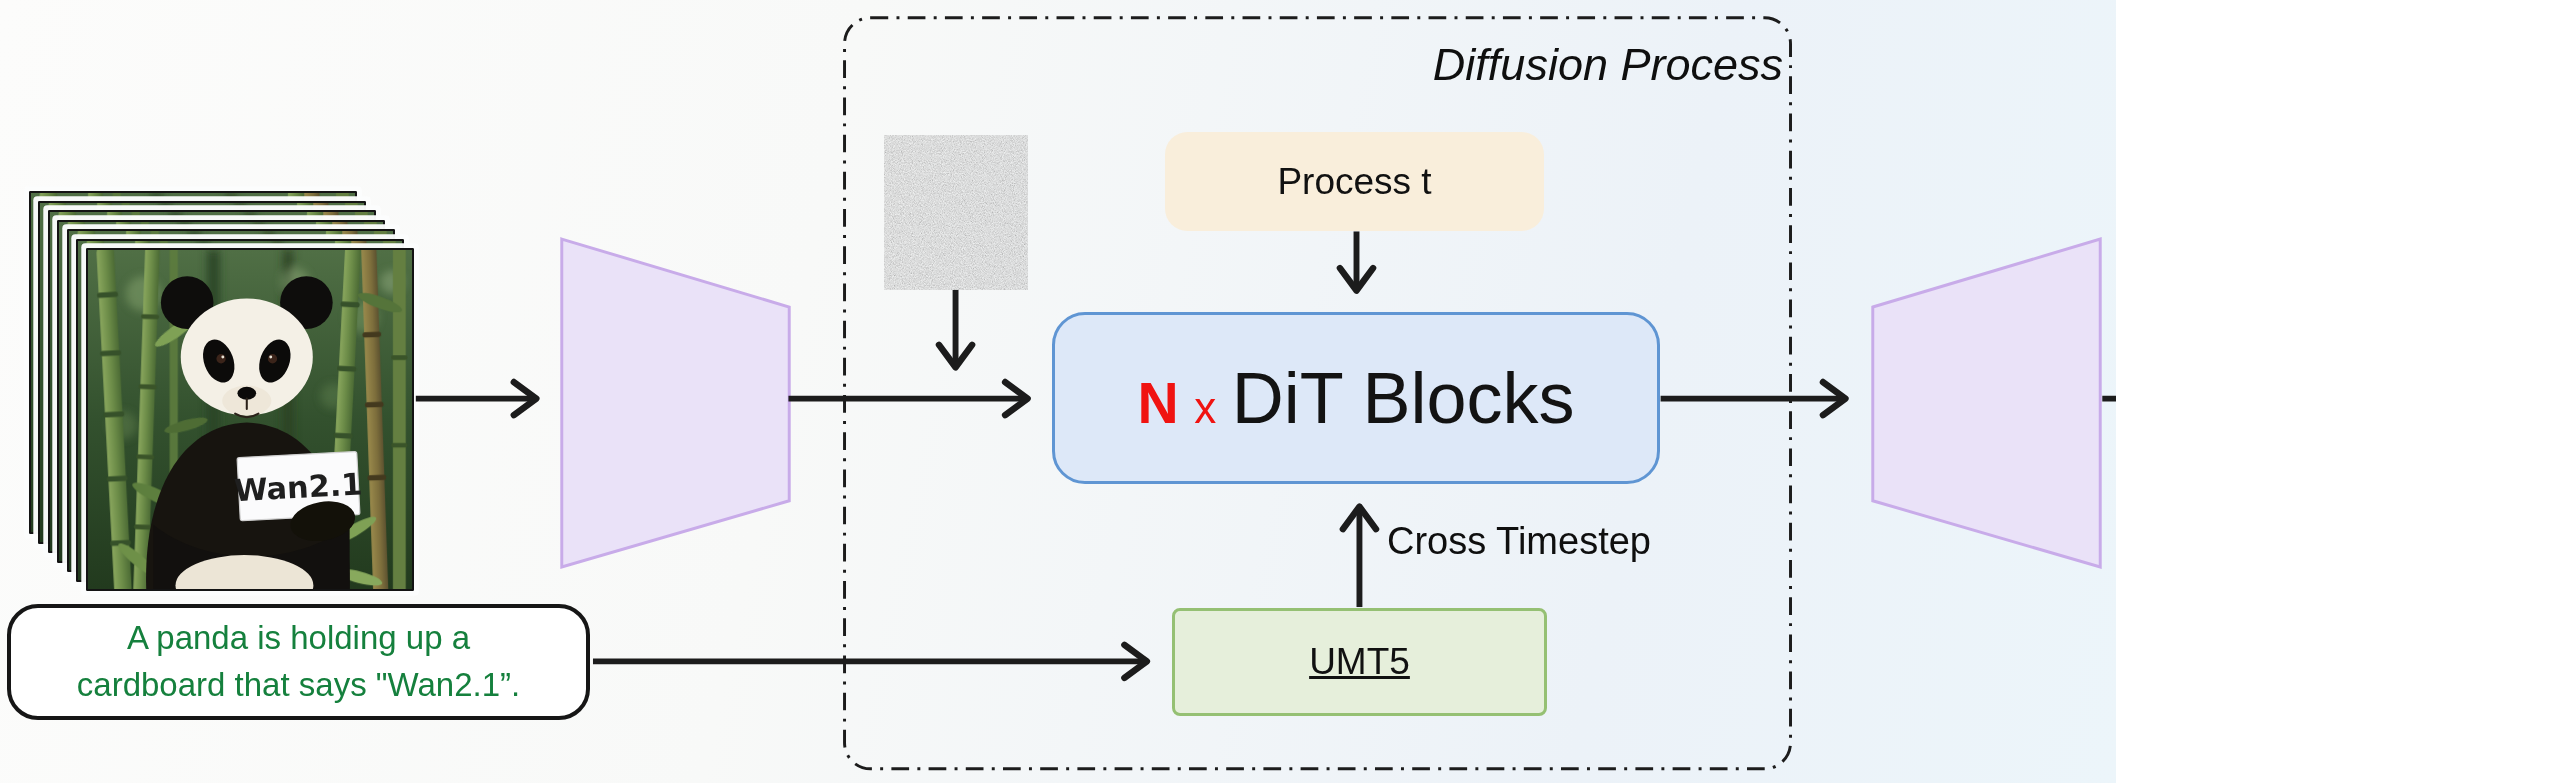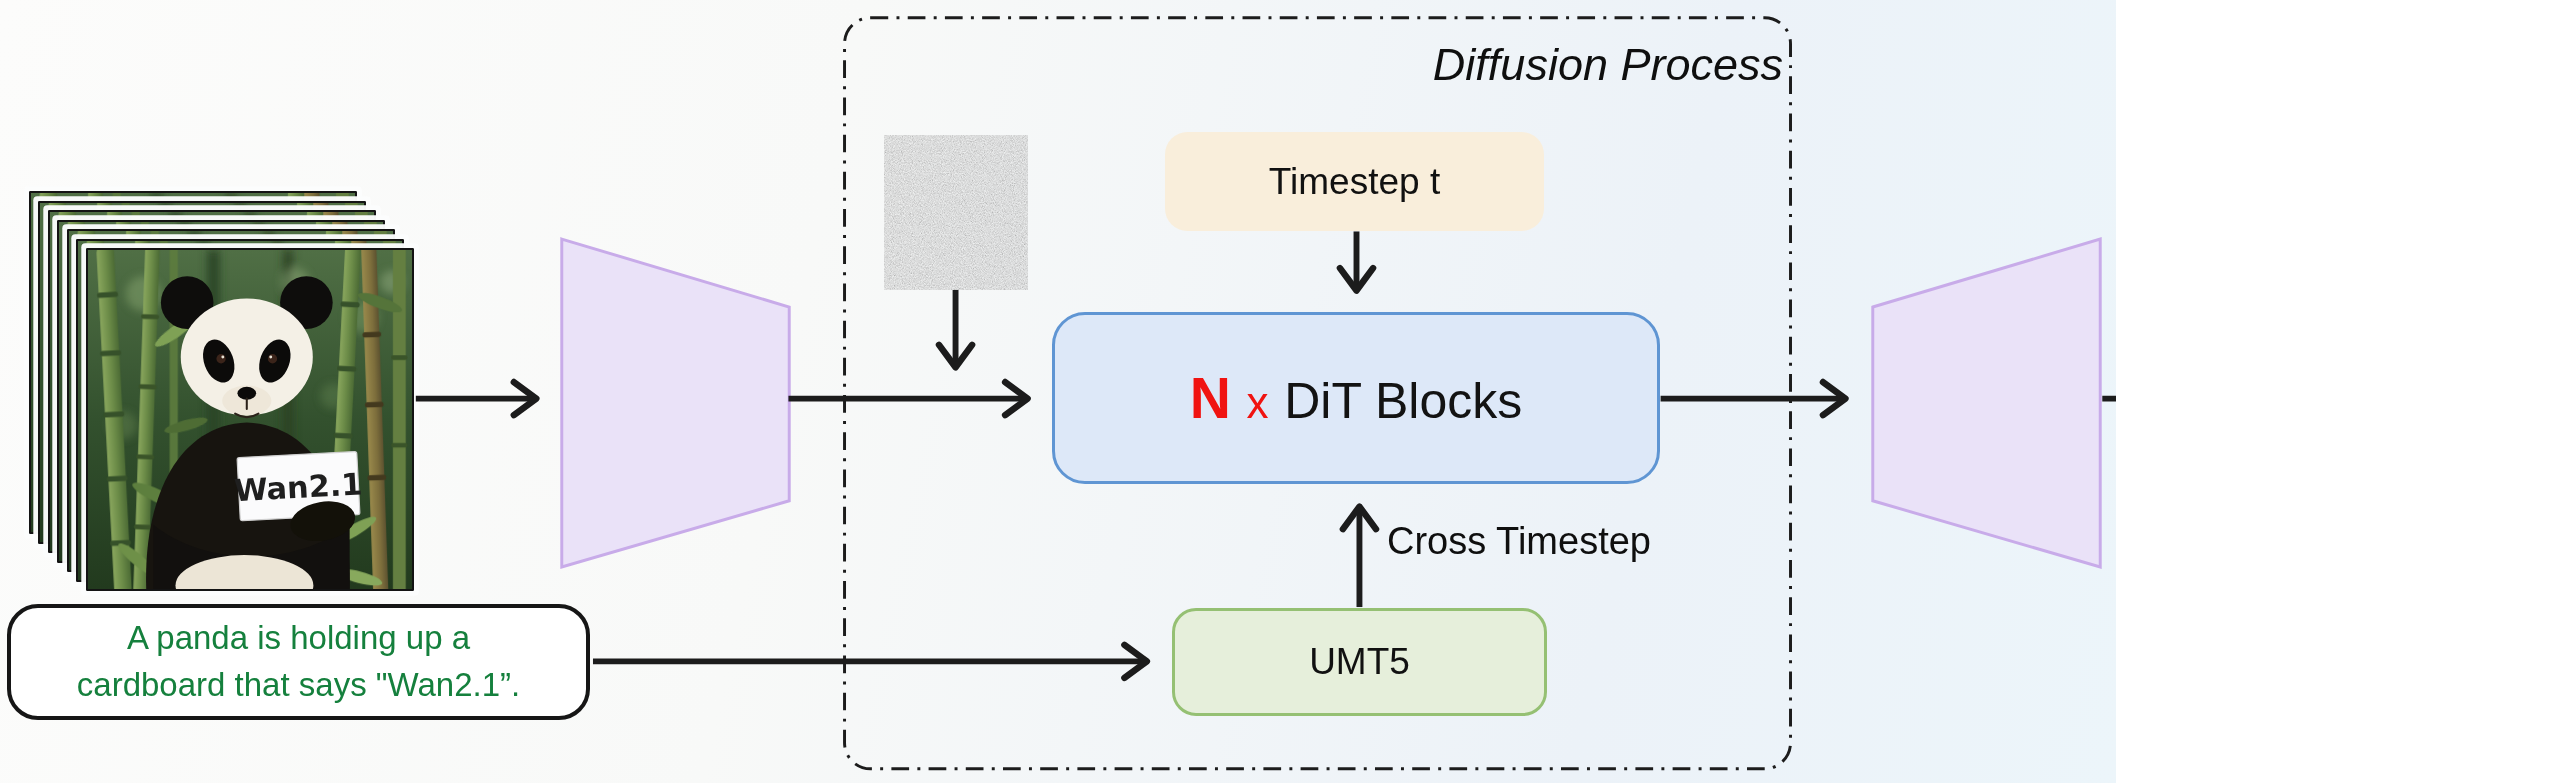--- a/index.html
+++ b/index.html
@@ -21,23 +21,23 @@
     border:2.4px solid #141414;border-radius:1.2px;background:#fff;
     box-shadow:0 0 0 4.7px rgba(252,253,253,.97);
   }
   .frame svg{position:absolute;inset:0;width:100%;height:100%;}
   .node{position:absolute;display:flex;align-items:center;justify-content:center;box-sizing:border-box;}
   .timestep-box{left:1165px;top:132px;width:379px;height:99px;background:var(--timestep_fill);border-radius:22.4px;font-size:37px;}
   .dit-box{left:1052px;top:312px;width:608px;height:172px;background:var(--dit_fill);
     border:3px solid var(--dit_border);border-radius:33px;}
   .dit-n{font-size:57px;font-weight:700;color:var(--accent_red);}
   .dit-x{font-size:44px;color:var(--accent_red);margin:0 13px;}
-  .dit-label{font-size:50px;font-weight:500;color:#131313;}
+  .dit-label{font-size:72px;font-weight:500;color:#131313;}
   .umt5-box{left:1172px;top:608px;width:375px;height:108px;background:var(--umt5_fill);
-    border:3px solid var(--umt5_border);border-radius:24px;font-size:37px;}
+    border:3px solid var(--umt5_border);border-radius:8px;font-size:37px;text-decoration:underline;}
   .prompt-box{left:7px;top:604px;width:583px;height:116px;background:#ffffff;
     border:4.1px solid var(--prompt_border);border-radius:31px;flex-direction:column;
     font-size:33px;line-height:1.42;color:#15803d;text-align:center;}
   .trap-label{position:absolute;width:201px;text-align:center;font-size:38px;line-height:1.32;color:#101010;}
   .diffusion-title{position:absolute;left:1370px;top:39px;width:413px;text-align:right;
     font-size:45px;font-style:italic;color:#0f0f0f;}
   .cross-attn{position:absolute;left:1387px;top:520px;font-size:38px;white-space:nowrap;color:#0f0f0f;}
   .noise{position:absolute;left:884px;top:135px;width:144px;height:155px;}
   .overlay{position:absolute;left:0;top:0;z-index:6;pointer-events:none;}
   .trap{position:absolute;z-index:1;}
@@ -250,21 +250,21 @@
 
   <div class="diffusion-title">Diffusion Process</div>
 
   <div class="noise">
     <svg width="144" height="155" viewBox="0 0 243 262">
       <rect width="243" height="262" fill="#8a8a8a" filter="url(#noiseFilter)"></rect>
     </svg>
   </div>
 
   <div class="node timestep-box">
-    <span>Timestep t</span>
+    <span>Process t</span>
   </div>
 
   <div class="node dit-box">
     <div>
       <span class="dit-n">N</span>
       <span class="dit-x">x</span>
       <span class="dit-label">DiT Blocks</span>
     </div>
   </div>
 

